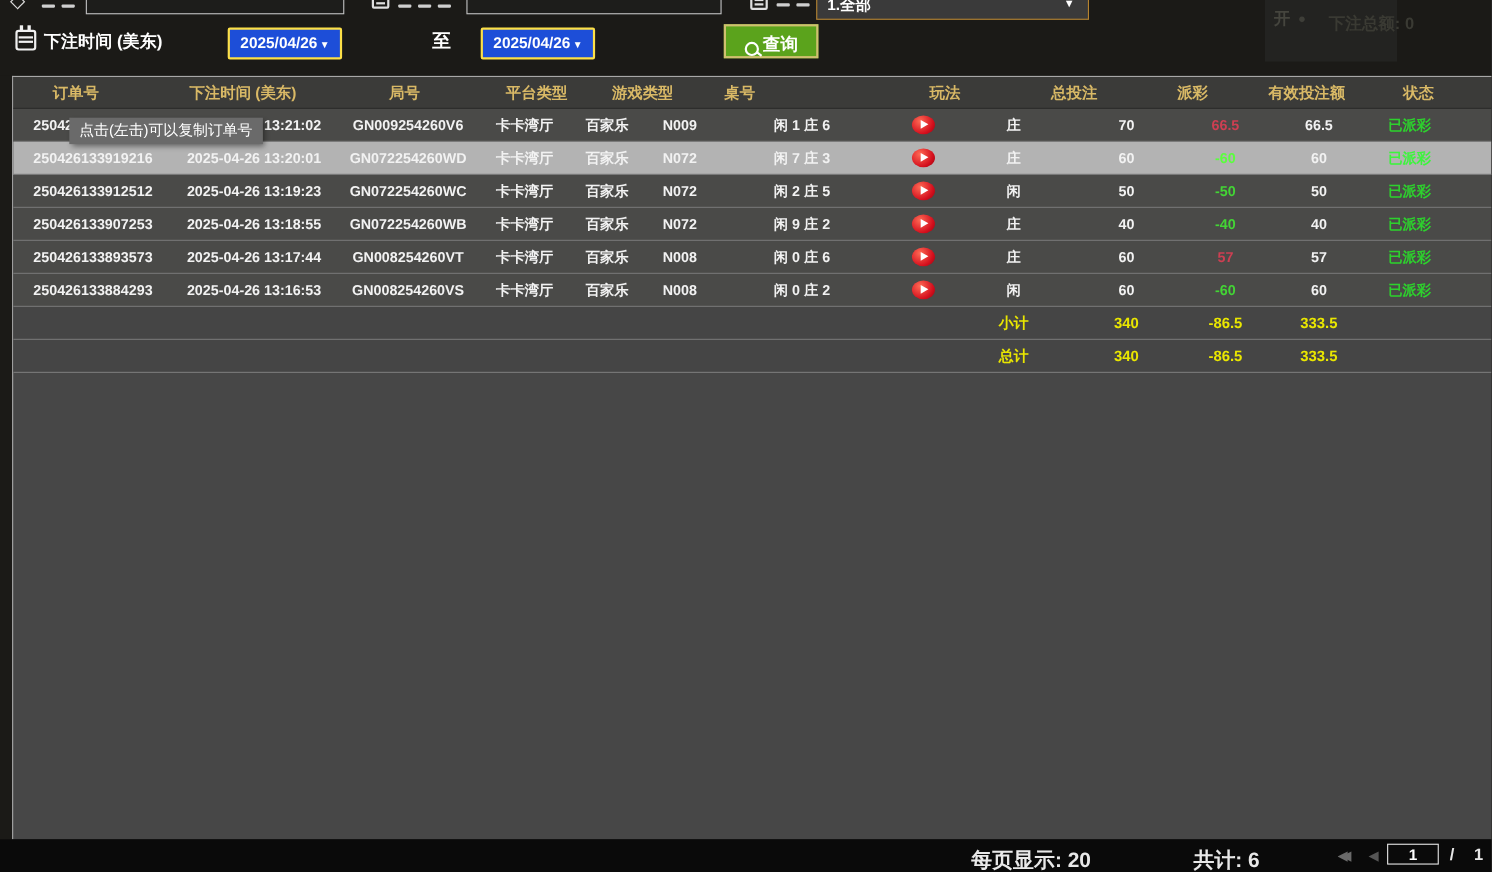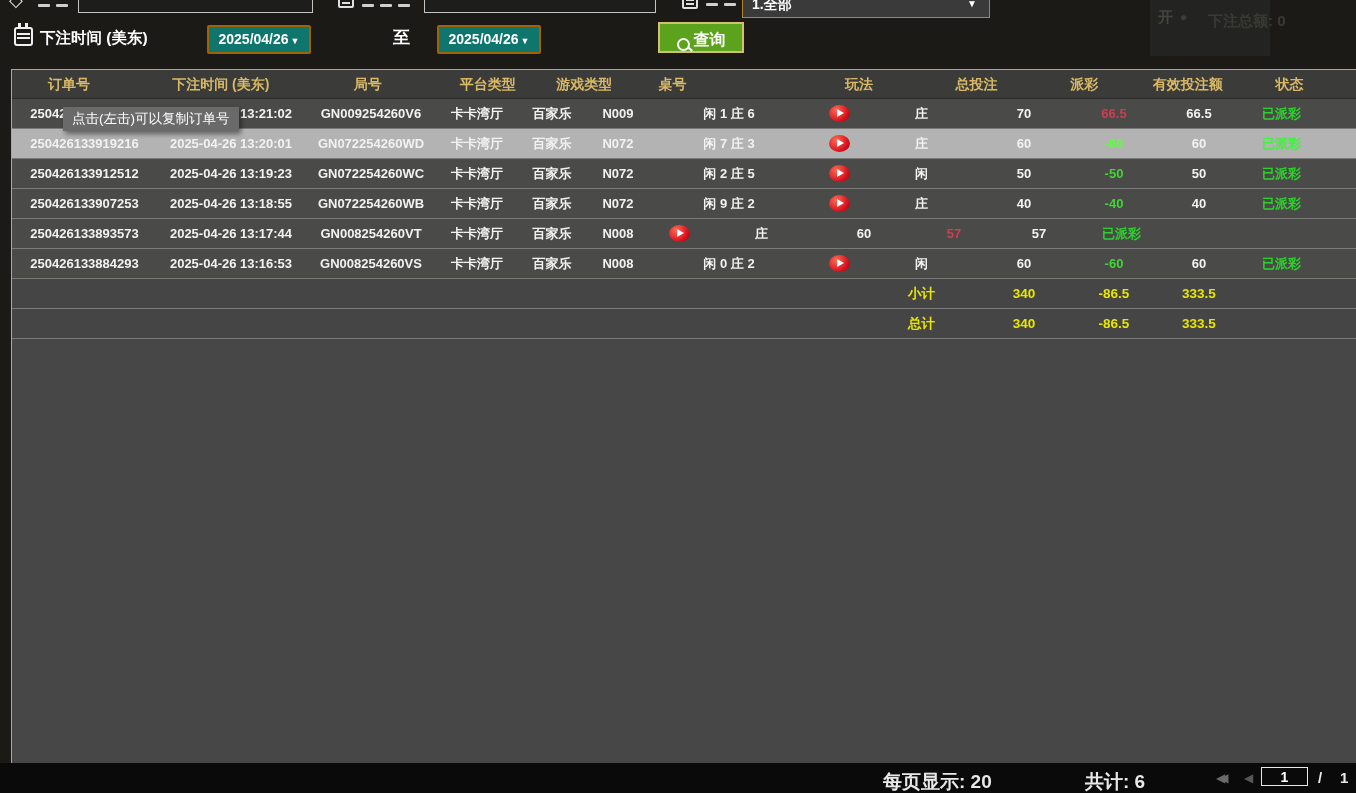--- a/index.html
+++ b/index.html
@@ -23,21 +23,21 @@
     background:#3a3a3a;border:1px solid #b5832f;box-sizing:border-box;
     color:#fff;font-size:14px;font-weight:bold;line-height:26px;padding-left:9px;
   }
   .dropdown .dd-arrow{position:absolute;right:12px;top:0;font-size:10px;}
   .cal-icon{position:absolute;left:14px;top:27px;width:19px;height:19px;border:2px solid #f0f0f0;border-radius:3px;box-sizing:border-box;}
   .cal-icon:before{content:"";position:absolute;top:-6px;left:2px;width:3px;height:5px;background:#f0f0f0;box-shadow:7px 0 0 #f0f0f0;}
   .cal-icon:after{content:"";position:absolute;left:1px;right:1px;top:4px;height:2px;background:#f0f0f0;box-shadow:0 4px 0 #f0f0f0;}
   .bet-time-label{position:absolute;left:40px;top:28px;color:#ffffff;font-size:15.5px;font-weight:bold;}
   .datepicker{
     position:absolute;top:25px;width:104px;height:29px;box-sizing:border-box;
-    background:#0f766e;border:2px solid #a16207;border-radius:2px;
+    background:#1d4ed8;border:2px solid #fde047;border-radius:2px;
     color:#fff;font-size:14px;font-weight:bold;text-align:center;line-height:25px;cursor:pointer;
   }
   .datepicker .dd-arrow{font-size:9px;margin-left:2px;}
   .to-label{position:absolute;left:393px;top:26px;color:#fff;font-size:17px;font-weight:bold;}
   .query-btn{
     position:absolute;left:658px;top:22px;width:86px;height:31px;box-sizing:border-box;
     background:#5ba31c;border:2px solid #d0c070;display:flex;align-items:flex-end;justify-content:center;gap:4px;
     color:#fff;font-size:16px;font-weight:bold;cursor:pointer;
   }
   .mag{position:relative;width:13px;height:13px;border:2px solid #fff;border-radius:50%;box-sizing:border-box;}
@@ -210,20 +210,21 @@
         <div class="td c12 status">已派彩</div>
         <div class="td c13"></div>
       </div>
       <div class="tr">
         <div class="td c0">250426133893573</div>
         <div class="td c1">2025-04-26 13:17:44</div>
         <div class="td c2">GN008254260VT</div>
         <div class="td c3">卡卡湾厅</div>
         <div class="td c4">百家乐</div>
         <div class="td c5">N008</div>
+        <div class="td c6">闲 0 庄 6</div>
         <div class="td c7"><span class="replay"><span class="tri"></span></span></div>
         <div class="td c8">庄</div>
         <div class="td c9">60</div>
         <div class="td c10 pos">57</div>
         <div class="td c11">57</div>
         <div class="td c12 status">已派彩</div>
         <div class="td c13"></div>
       </div>
       <div class="tr">
         <div class="td c0">250426133884293</div>

